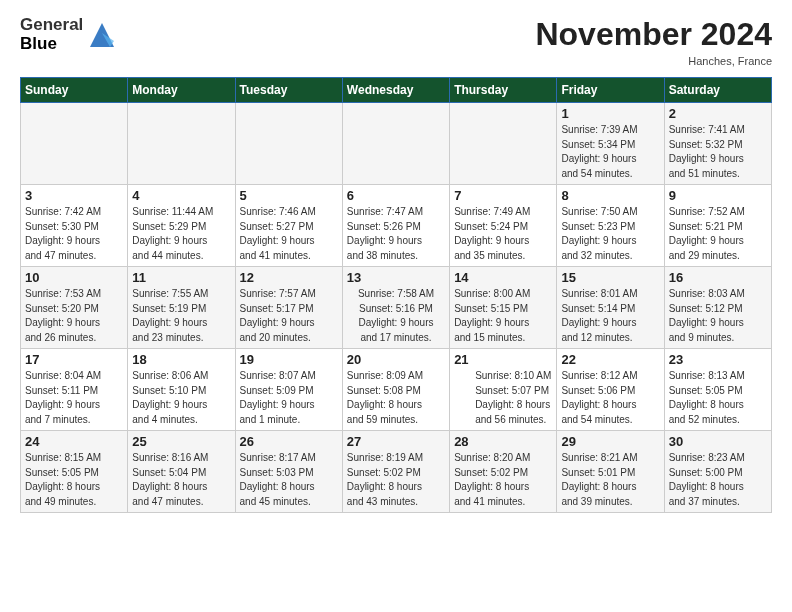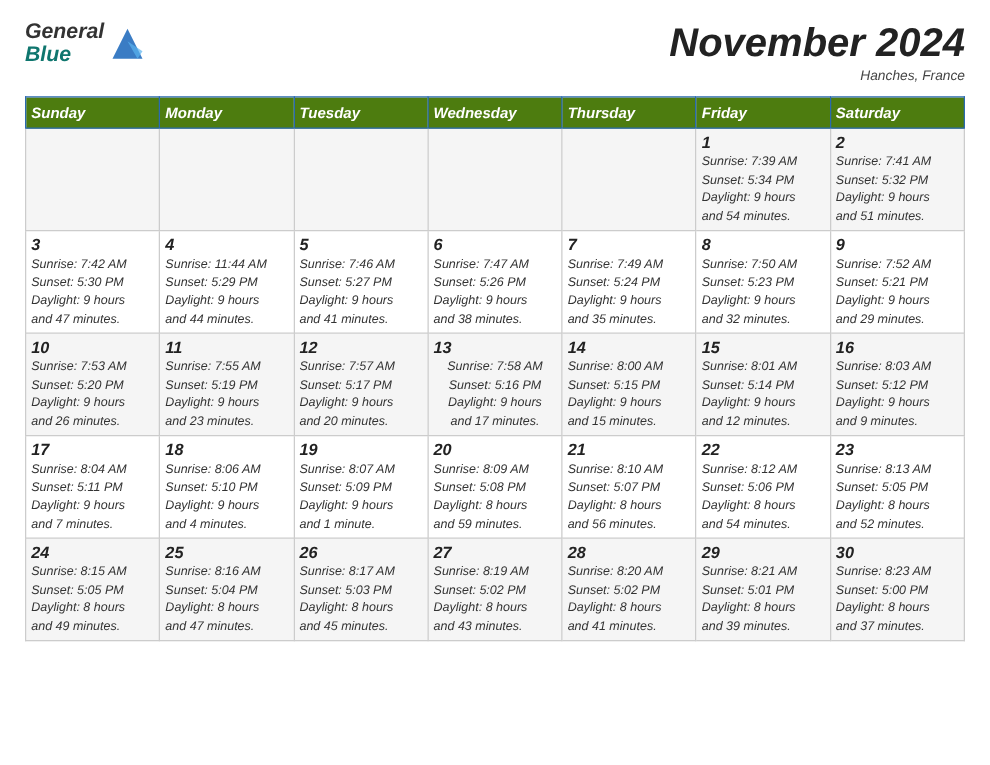--- a/index.html
+++ b/index.html
@@ -6,21 +6,20 @@
     body {
       font-family: Arial, sans-serif;
       background: #fff;
       width: 792px;
       height: 612px;
       overflow: hidden;
     }
     .page {
       width: 792px;
       padding: 16px 20px 12px 20px;
-      font-style: italic;
     }
     .header {
       display: flex;
       justify-content: space-between;
       align-items: flex-start;
       margin-bottom: 10px;
     }
     .logo {
       display: flex;
       align-items: center;
@@ -38,21 +37,21 @@
       font-size: 11px;
       color: #444;
       margin-top: 2px;
     }
     table {
       width: 100%;
       border-collapse: collapse;
       table-layout: fixed;
     }
     thead tr th {
-      background-color: #4d7c0f;
+      background-color: #14532d;
       color: #fff;
       font-size: 12px;
       font-weight: bold;
       padding: 5px 4px;
       text-align: left;
       border: 1px solid #2a6ab0;
     }
     tbody tr td {
       border: 1px solid #ccc;
       vertical-align: top;
@@ -85,21 +84,21 @@
 </head>
 <body>
 
 <div class="page">
   <div class="header">
     <div class="logo">
       <div>
         <div style="display:flex;align-items:center;">
           <div>
             <div style="font-size:17px;font-weight:bold;color:#333;line-height:1.1;">General</div>
-            <div style="font-size:17px;font-weight:bold;color:#0f766e;line-height:1.1;">Blue</div>
+            <div style="font-size:17px;font-weight:bold;color:#000000;line-height:1.1;">Blue</div>
           </div>
           <svg width="32" height="32" viewBox="0 0 32 32" style="margin-left:3px;">
             <polygon points="4,28 16,4 28,28" fill="#3a7cc4"></polygon>
             <polygon points="16,14 24,28 28,22" fill="#5ab4f0" opacity="0.7"></polygon>
           </svg>
         </div>
       </div>
     </div>
     <div class="title-section">
       <div class="month-title">November 2024</div>
@@ -267,21 +266,21 @@
           </td>
           <td>
             <span class="day-number">20</span>
             <div class="day-info" style="white-space: pre-line;">Sunrise: 8:09 AM
 Sunset: 5:08 PM
 Daylight: 8 hours
 and 59 minutes.</div>
           </td>
           <td>
             <span class="day-number">21</span>
-            <div class="day-info" style="white-space: pre-line;">Sunrise: 8:10 AM
+            <div class="day-info" style="white-space: pre-line; margin-left: 21px;">Sunrise: 8:10 AM
 Sunset: 5:07 PM
 Daylight: 8 hours
 and 56 minutes.</div>
           </td>
           <td>
             <span class="day-number">22</span>
             <div class="day-info" style="white-space: pre-line;">Sunrise: 8:12 AM
 Sunset: 5:06 PM
 Daylight: 8 hours
 and 54 minutes.</div>

